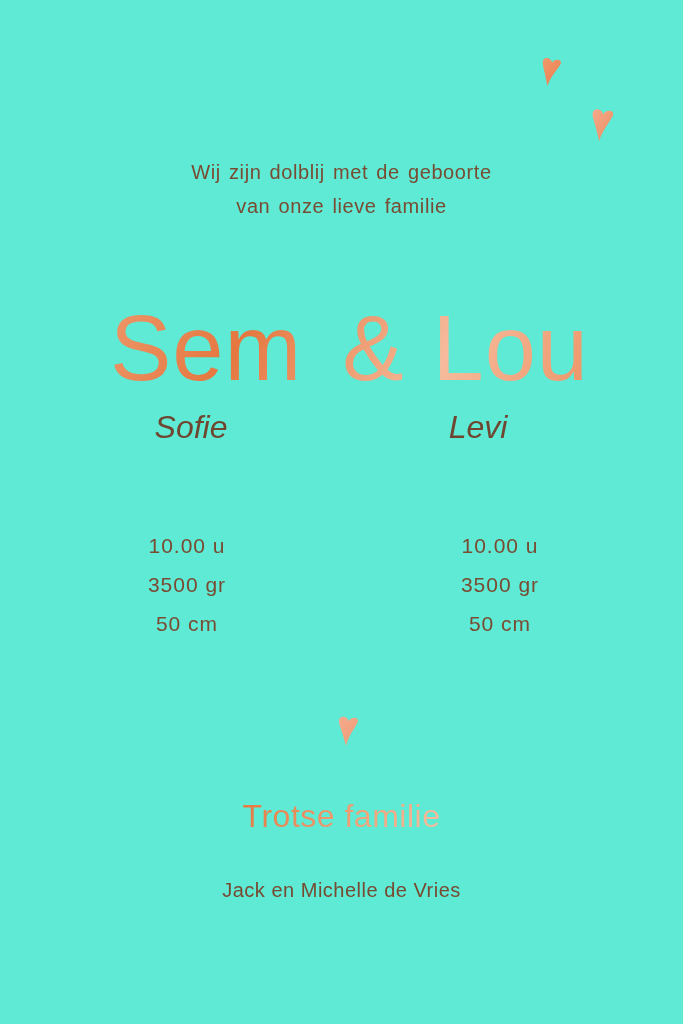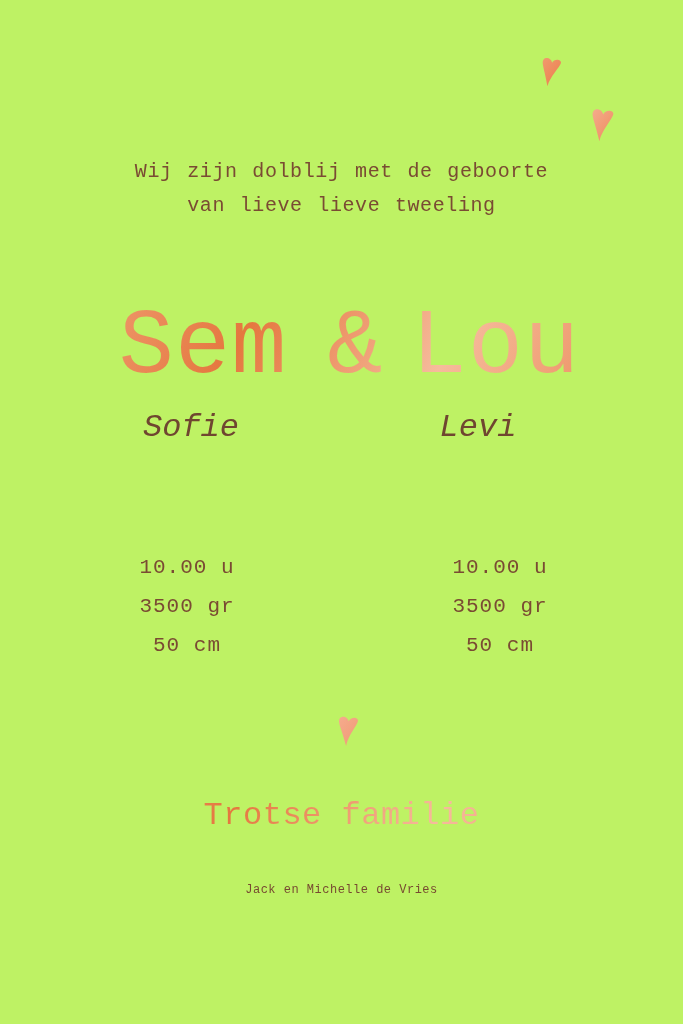--- a/index.html
+++ b/index.html
@@ -4,23 +4,23 @@
 <style>
   html, body {
     margin: 0;
     padding: 0;
     background: #ffffff;
   }
   .card {
     position: relative;
     width: 683px;
     height: 1024px;
-    background: #bef264;
+    background: #5eead4;
     overflow: hidden;
-    font-family: Liberation Mono, monospace;
+    font-family: Liberation Sans, sans-serif;
   }
 
   
   .copper {
     color: #e8834f; 
   }
   @supports ((background-clip: text) or (-webkit-background-clip: text)) {
     .copper {
       background: linear-gradient(118deg, #f3ab85 0%, #e5773f 34%, #f6bb9c 64%, #e87f49 100%);
       -webkit-background-clip: text;
@@ -71,21 +71,21 @@
     font-size: 32px;
     line-height: 1.1;
     color: #6f4630;
   }
   .script-left  { left: 91px; }
   .script-right { left: 378px; }
 
   
   .stats {
     position: absolute;
-    top: 548px;
+    top: 526px;
     width: 200px;
     text-align: center;
     font-size: 21px;
     line-height: 39px;
     letter-spacing: 1px;
     color: #7a4b33;
   }
   .stats-left  { left: 87px; }
   .stats-right { left: 400px; }
 
@@ -97,21 +97,21 @@
     text-align: center;
     font-size: 32px;
     font-weight: normal;
     line-height: 1;
     letter-spacing: 0.5px;
   }
   .footer-lines {
     position: absolute;
     top: 870px; left: 0; right: 0;
     text-align: center;
-    font-size: 12px;
+    font-size: 20px;
     line-height: 40px;
     letter-spacing: 0.5px;
     color: #774a31;
   }
 </style>
 </head>
 <body>
 
 <div class="card">
 
@@ -130,21 +130,21 @@
       <linearGradient id="hg2" x1="0" y1="0" x2="1" y2="1">
         <stop offset="0" stop-color="#f4ab8c"></stop>
         <stop offset="1" stop-color="#ee8c5e"></stop>
       </linearGradient>
     </defs>
     <path fill="url(#hg2)" d="M12.4 6.8 C 11.6 2.6, 5.4 0.6, 3.2 4.4 C 1.1 8.1, 5.0 13.2, 10.6 31.5 C 12.0 21.5, 20.8 10.8, 21.6 6.2 C 22.3 1.9, 13.9 1.6, 12.4 6.8 Z"></path>
   </svg>
 
   <div class="intro">
     <div>Wij zijn dolblij met de geboorte</div>
-    <div>van lieve lieve tweeling</div>
+    <div>van onze lieve familie</div>
   </div>
 
   <h1 class="names copper"><span>Sem</span><span class="amp">&amp;</span><span>Lou</span></h1>
 
   <div class="script script-left">Sofie</div>
   <div class="script script-right">Levi</div>
 
   <div class="stats stats-left">
     <div>10.00 u</div>
     <div>3500 gr</div>

